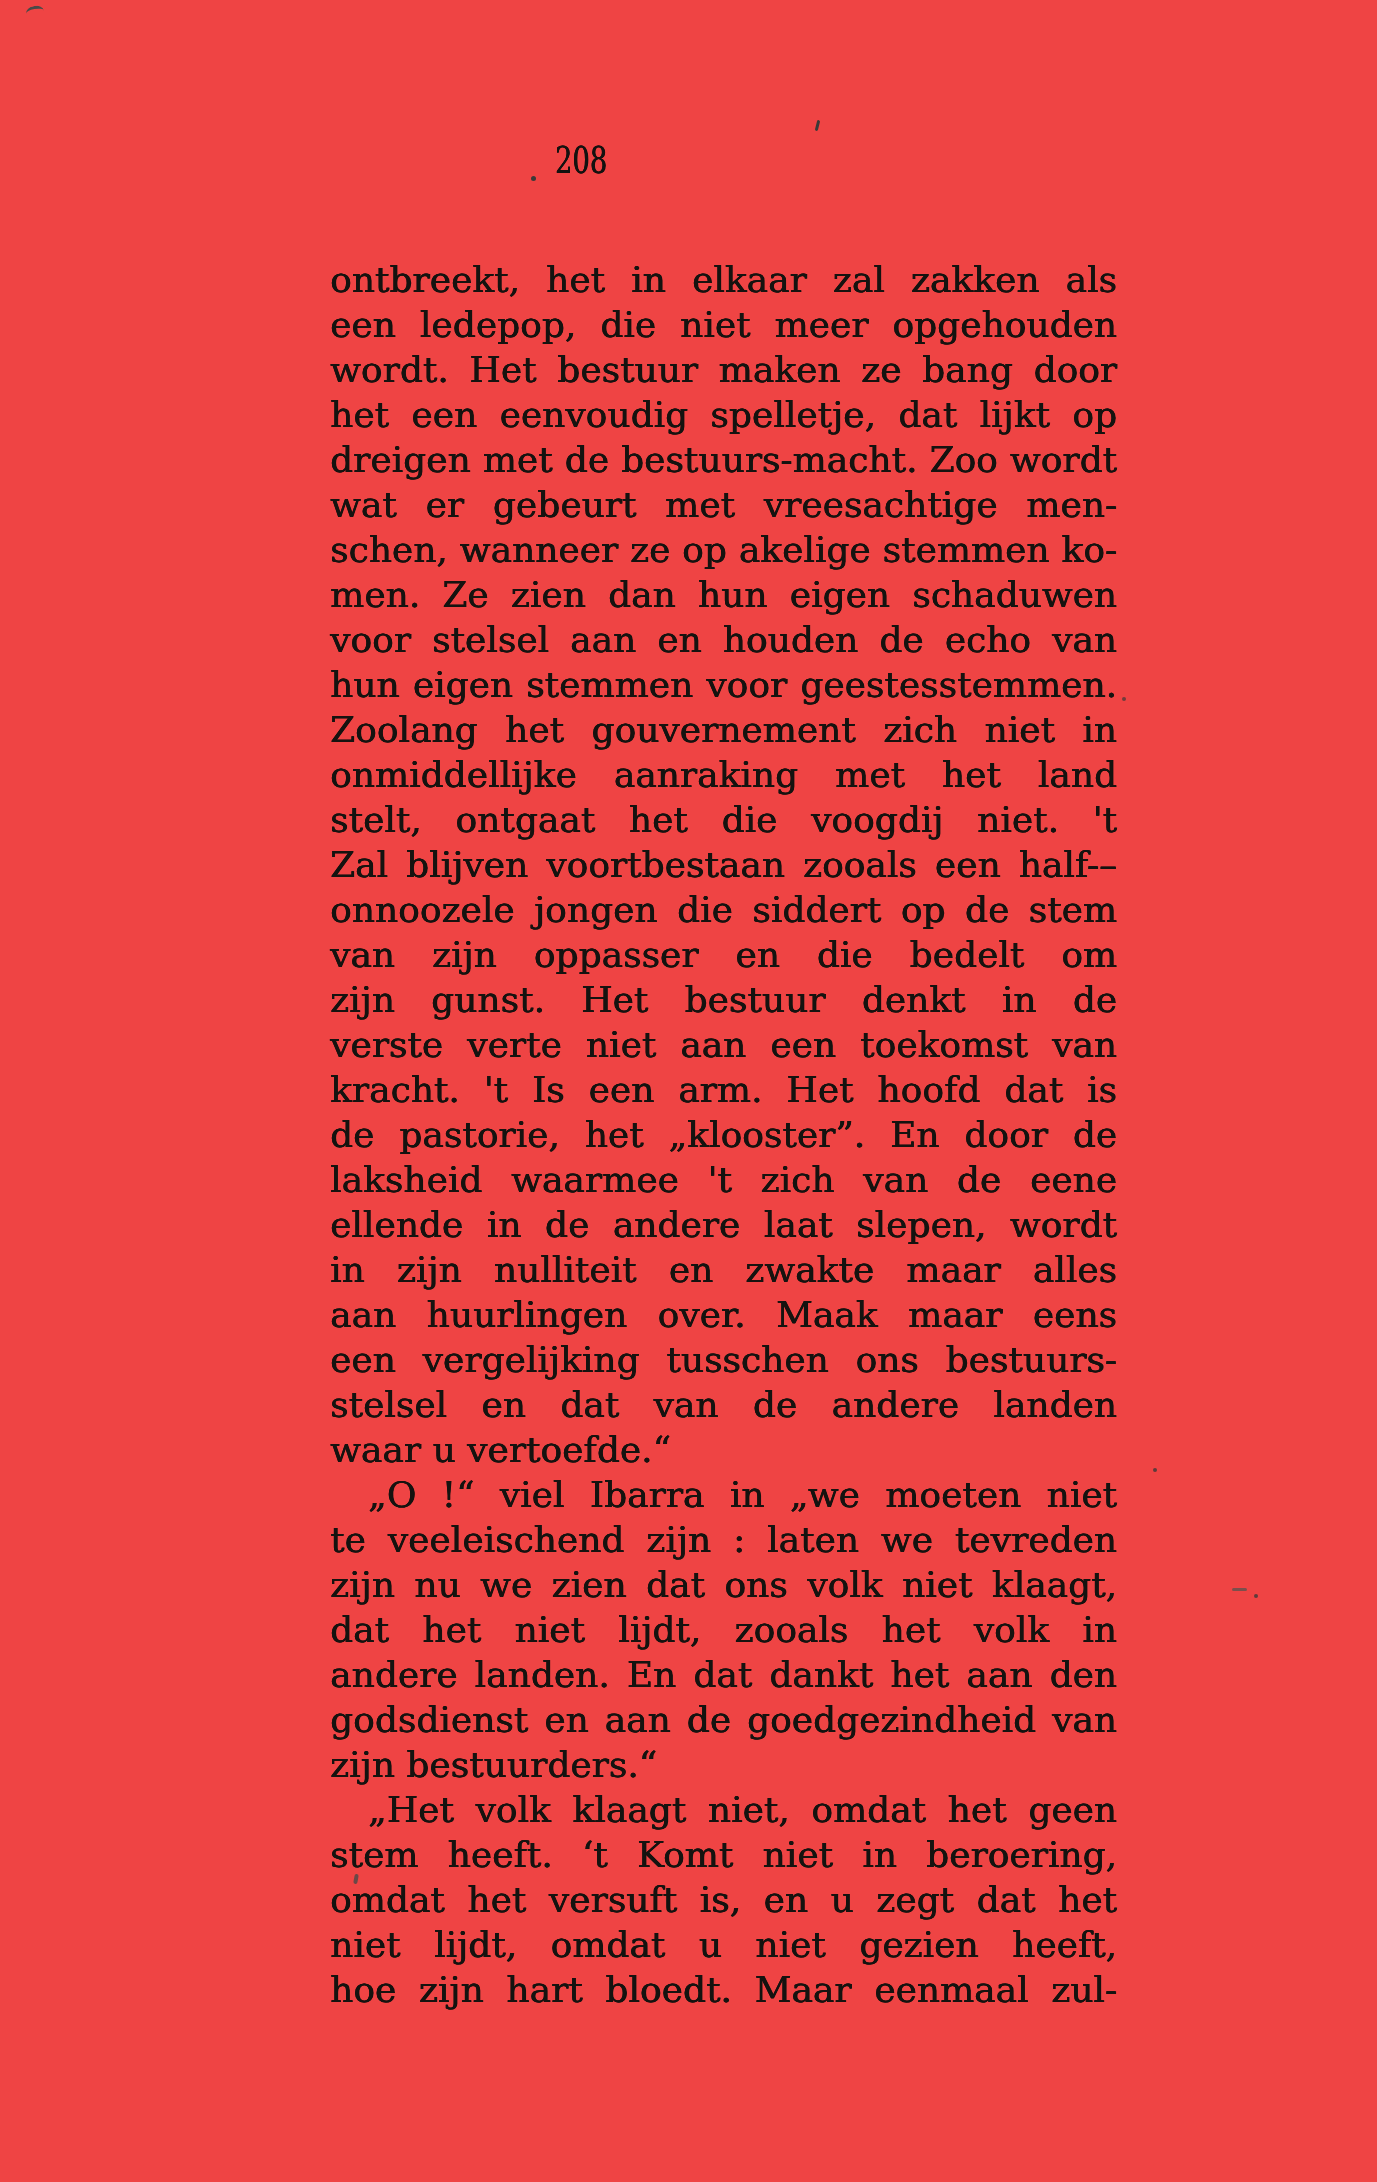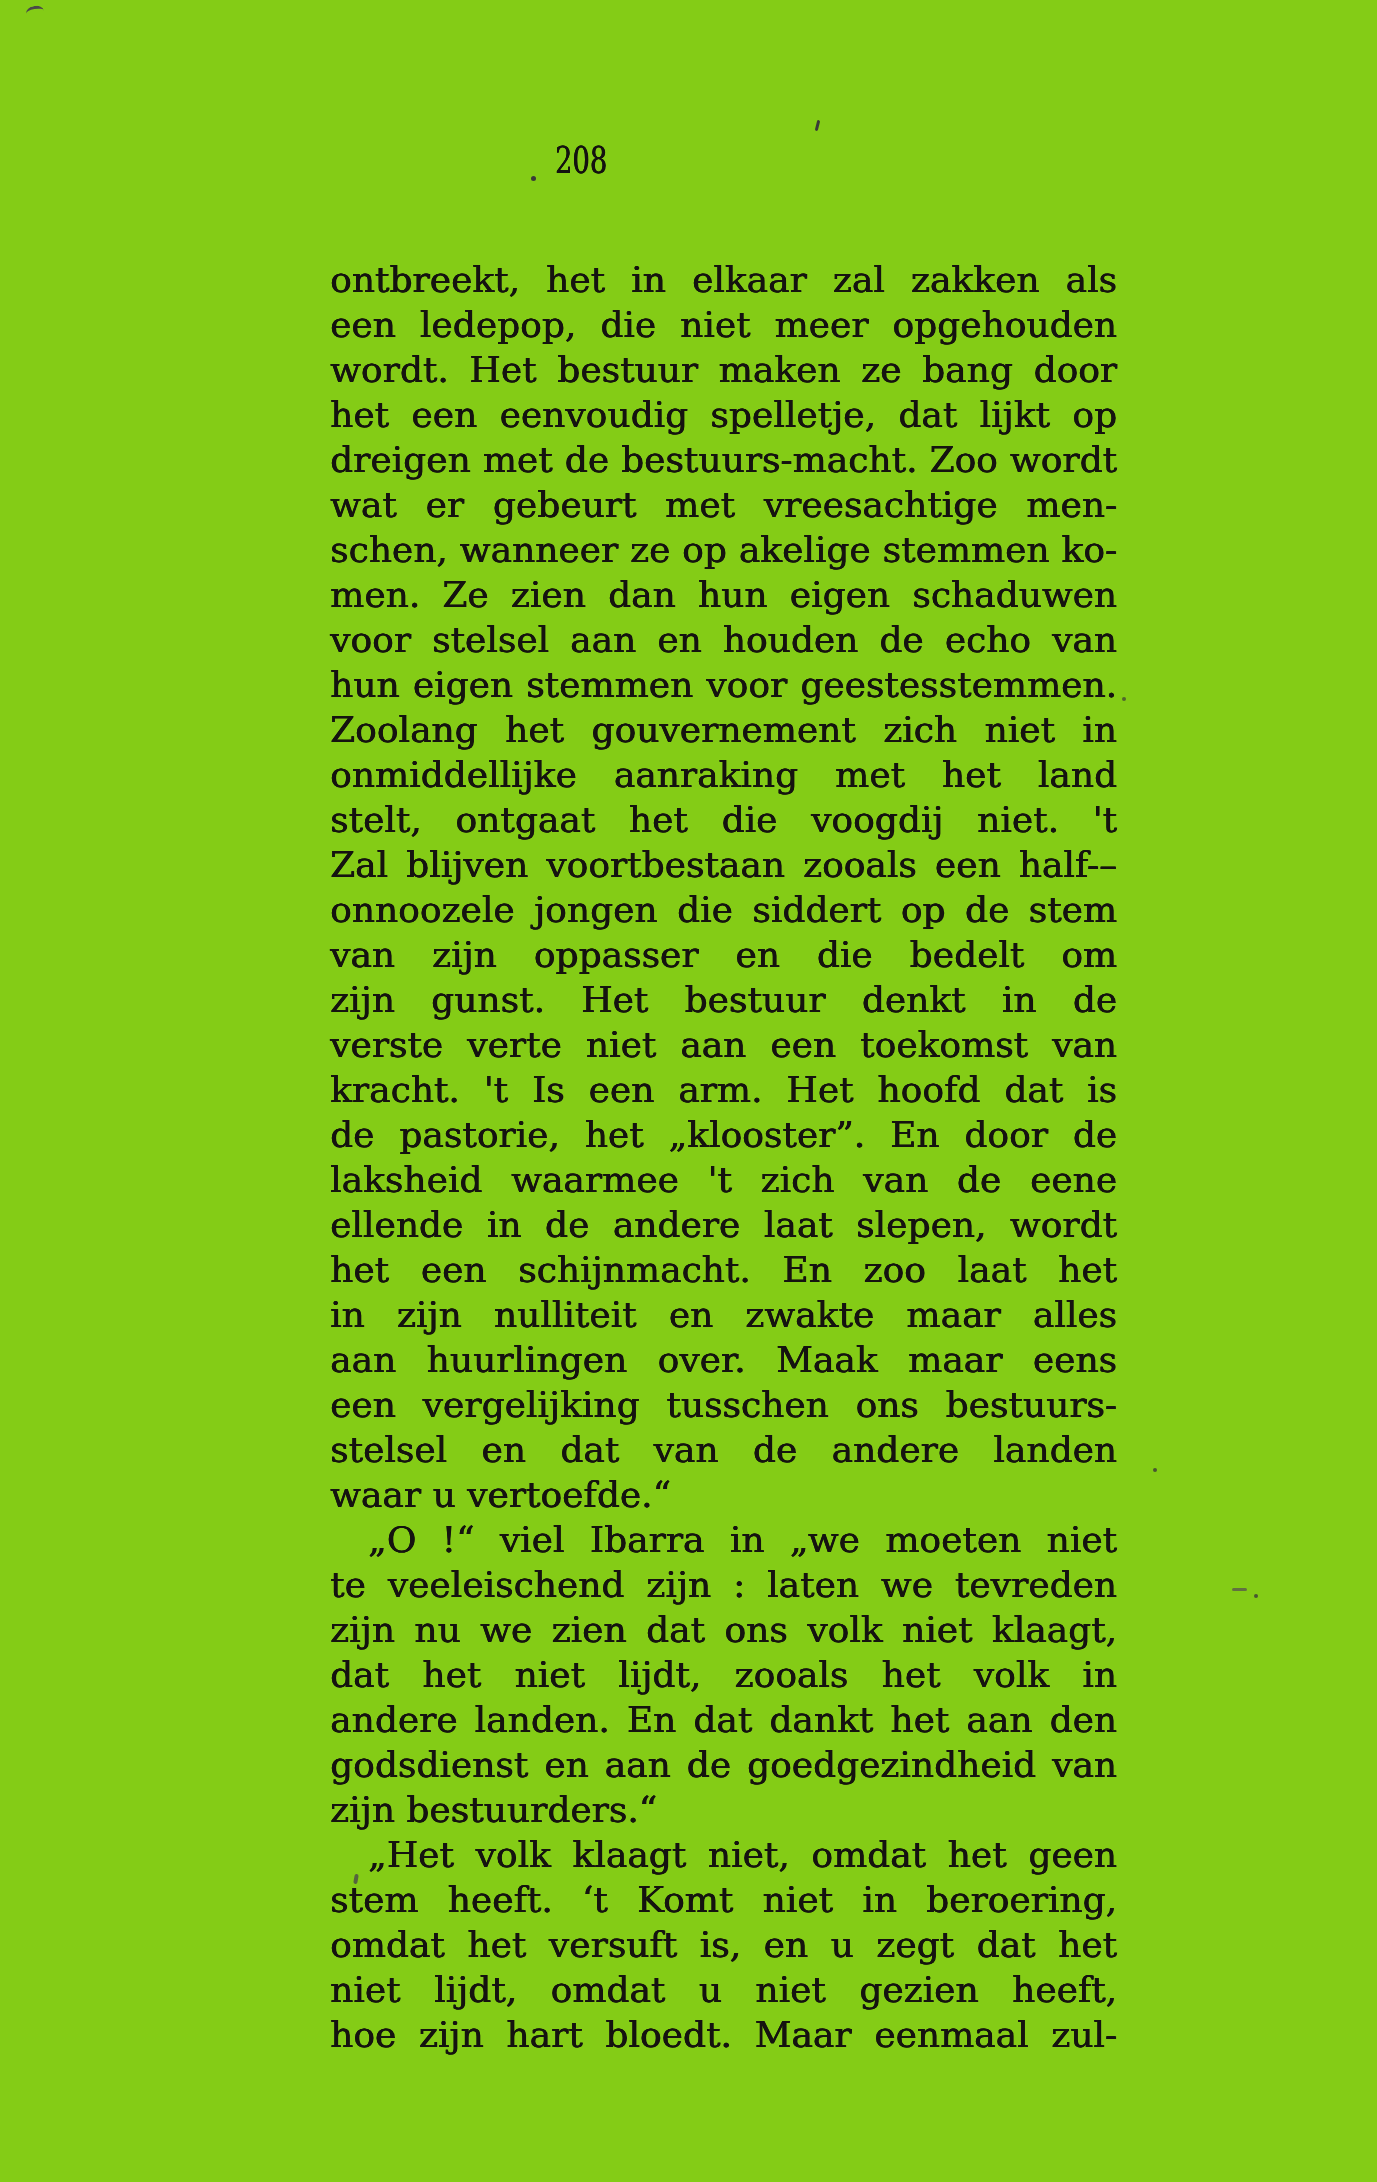--- a/index.html
+++ b/index.html
@@ -1,21 +1,21 @@
 <!DOCTYPE html>
 <html><head>
 <meta charset="utf-8">
 <style>
   html, body { margin: 0; padding: 0; background: #e8e8e8; }
   .page {
     position: relative;
     width: 1377px;
     height: 2182px;
     margin: 0 auto;
-    background: #84cc16;
+    background: #ef4444;
     overflow: hidden;
   }
   .page-number {
     position: absolute;
     top: 138px;
     left: 481px;
     width: 200px;
     text-align: center;
     font-family: "DejaVu Serif", serif;
     font-size: 38px;
@@ -104,21 +104,20 @@
     <div class="line">stelt, ontgaat het die voogdij niet. 't</div>
     <div class="line">Zal blijven voortbestaan zooals een half-–</div>
     <div class="line">onnoozele jongen die siddert op de stem</div>
     <div class="line">van zijn oppasser en die bedelt om</div>
     <div class="line">zijn gunst. Het bestuur denkt in de</div>
     <div class="line">verste verte niet aan een toekomst van</div>
     <div class="line">kracht. 't Is een arm. Het hoofd dat is</div>
     <div class="line">de pastorie, het „klooster”. En door de</div>
     <div class="line">laksheid waarmee 't zich van de eene</div>
     <div class="line">ellende in de andere laat slepen, wordt</div>
-    <div class="line">het een schijnmacht. En zoo laat het</div>
     <div class="line">in zijn nulliteit en zwakte maar alles</div>
     <div class="line">aan huurlingen over. Maak maar eens</div>
     <div class="line">een vergelijking tusschen ons bestuurs-</div>
     <div class="line">stelsel en dat van de andere landen</div>
     <div class="line end-par">waar u vertoefde.“</div>
     <div class="line indent">„O !“ viel Ibarra in „we moeten niet</div>
     <div class="line">te veeleischend zijn : laten we tevreden</div>
     <div class="line">zijn nu we zien dat ons volk niet klaagt,</div>
     <div class="line">dat het niet lijdt, zooals het volk in</div>
     <div class="line">andere landen. En dat dankt het aan den</div>

